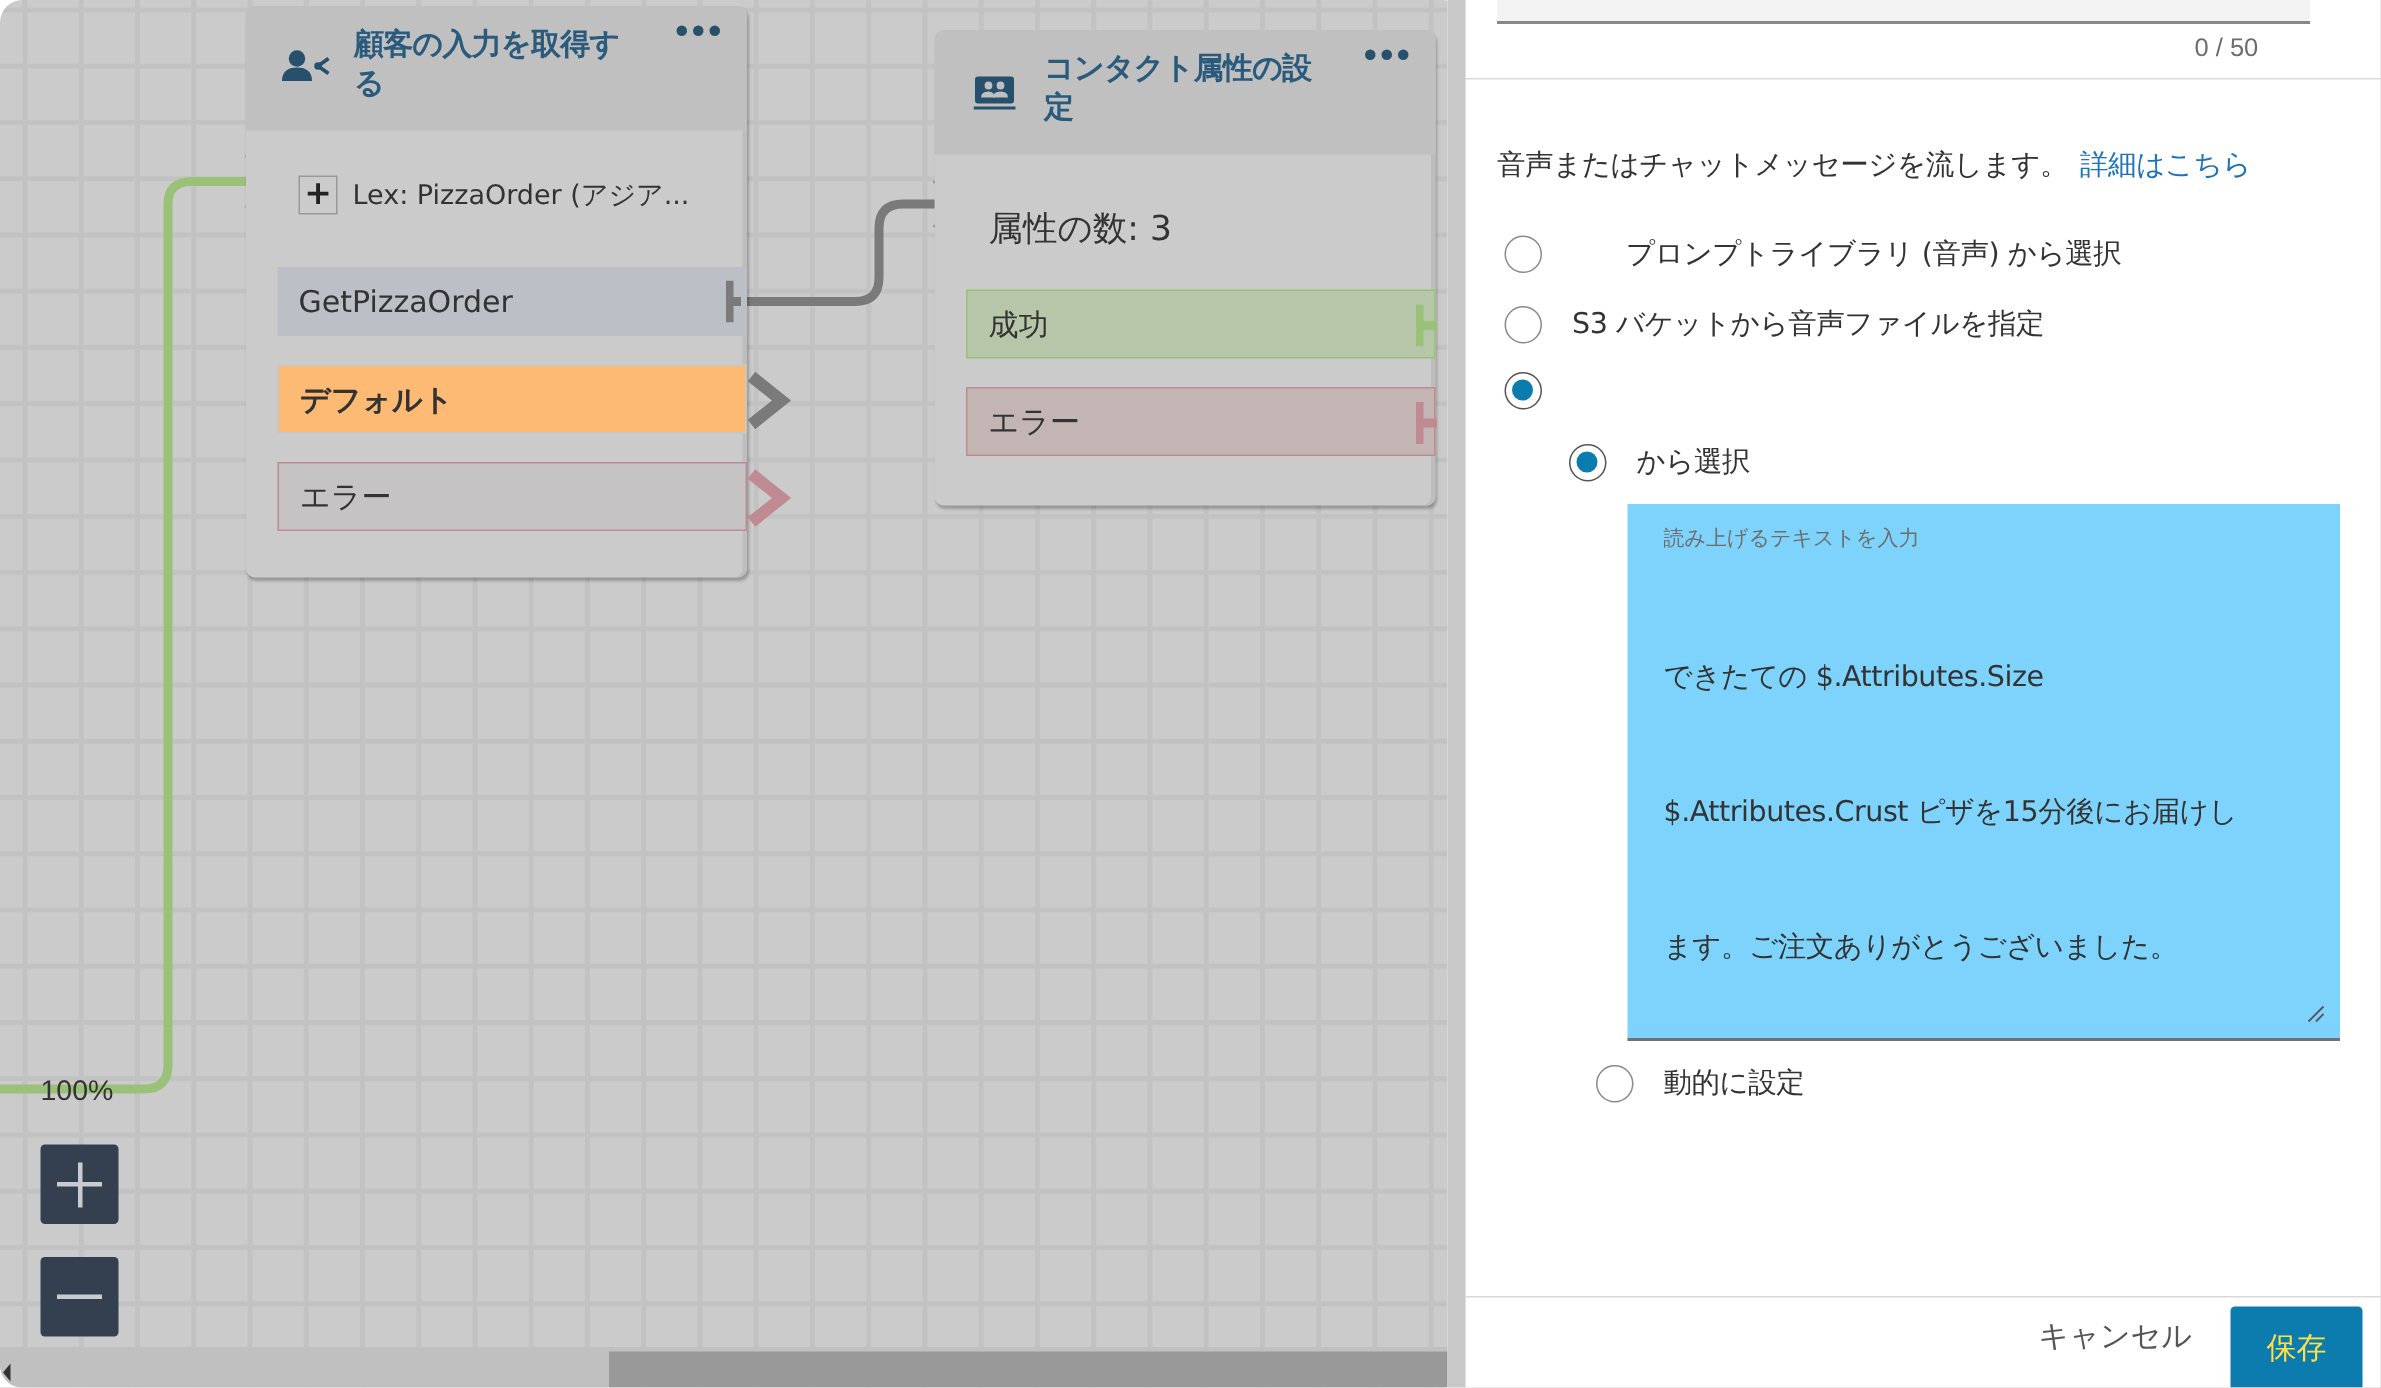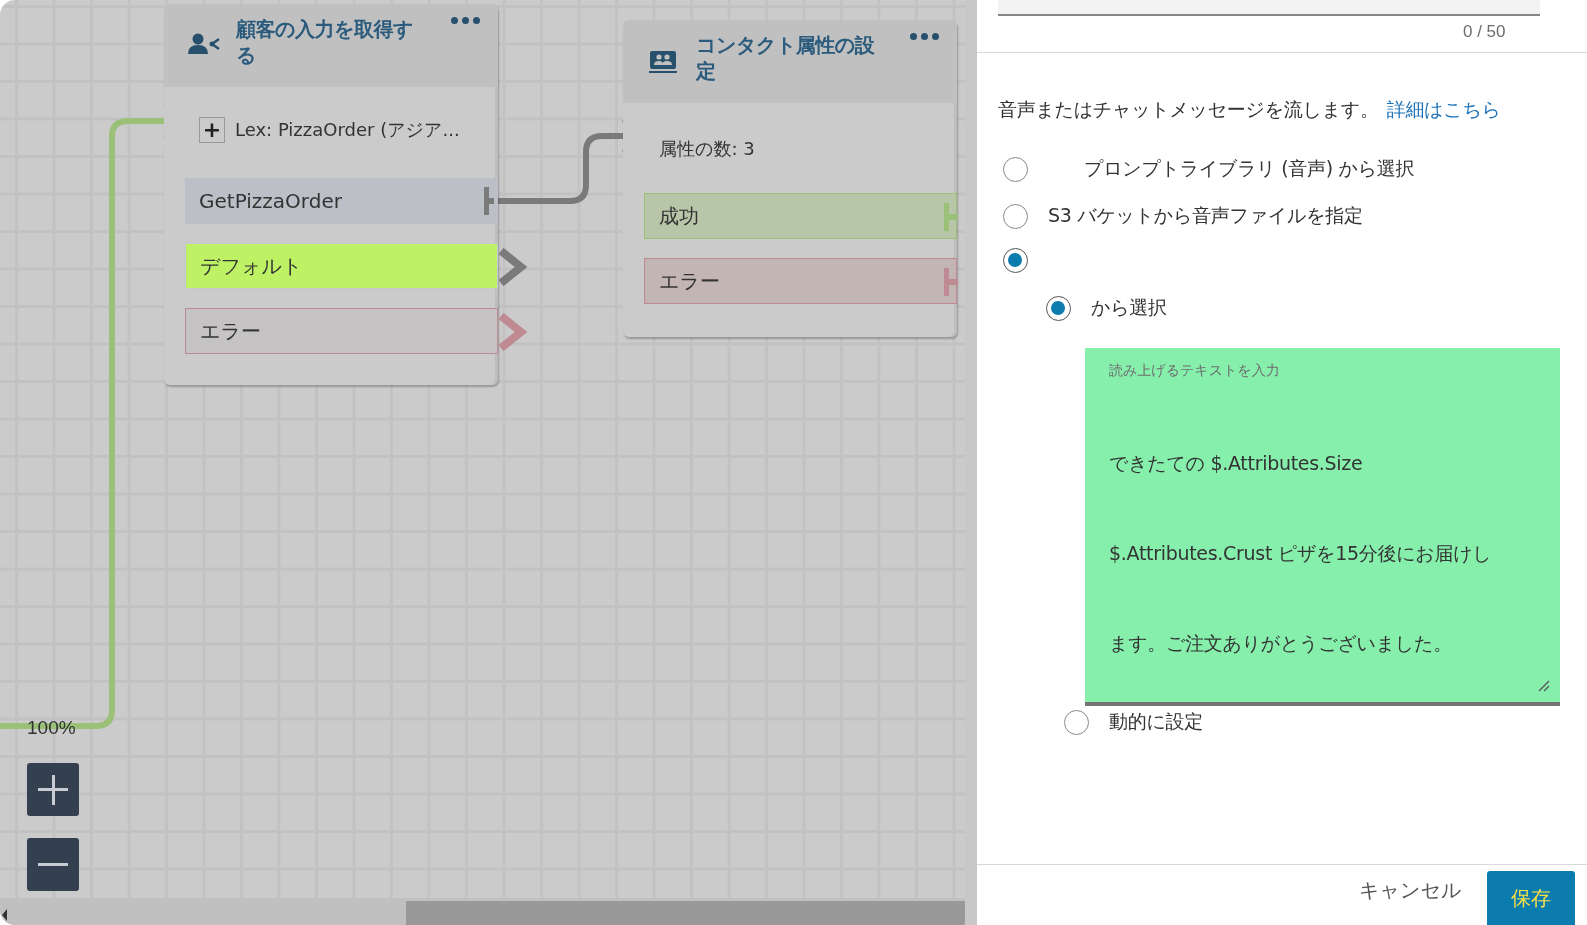--- a/index.html
+++ b/index.html
@@ -39,26 +39,26 @@
   .block-more span { width: 7px; height: 7px; border-radius: 50%; background: #27506d; display: block; }
 
   .lex-row { position: absolute; display: flex; align-items: center; gap: 10px; font-size: 18px; color: #333; font-family: "DejaVu Sans", sans-serif; }
   .plus-box { width: 26px; height: 26px; border: 1px solid #9a9a9a; display: flex; align-items: center; justify-content: center; font-size: 22px; color: #222; font-weight: bold; line-height: 1; }
 
   .branch {
     position: absolute; height: 46px; display: flex; align-items: center; padding-left: 14px;
     font-size: 20px; color: #333; font-family: "DejaVu Sans", sans-serif;
   }
   .branch.neutral { background: #bcc0c6; }
-  .branch.default { background: #bef264; border: 1px solid #c2c8cf; }
+  .branch.default { background: #fdba74; border: 1px solid #c2c8cf; font-weight: bold; }
   .branch.error { background: #c6c3c5; border: 1px solid #c08a92; }
   .branch.success { background: #b7c5a8; border: 1px solid #9bc178; }
   .branch.error2 { background: #c4b5b5; border: 1px solid #c08a92; }
 
-  .attr-count { position: absolute; font-size: 18px; color: #333; font-family: "DejaVu Sans", sans-serif; }
+  .attr-count { position: absolute; font-size: 23px; color: #333; font-family: "DejaVu Sans", sans-serif; }
 
   .zoom-label { position: absolute; left: 27px; top: 717px; font-size: 19px; color: #333; }
   .zoom-btn {
     position: absolute; left: 27px; width: 52px; height: 53px; background: #34404f; border-radius: 3px;
     display: flex; align-items: center; justify-content: center; cursor: pointer;
   }
   .zoom-btn .bar-h { position: absolute; width: 30px; height: 3px; background: #c8ccd2; }
   .zoom-btn .bar-v { position: absolute; width: 3px; height: 30px; background: #c8ccd2; }
 
   .h-scroll { position: absolute; left: 0; top: 898px; width: 977px; height: 27px; background: #c0c0c0; }
@@ -74,21 +74,21 @@
   .divider { position: absolute; left: -12px; right: 0; height: 1px; background: #d9d9d9; }
 
   .desc { position: absolute; left: 9px; top: 97px; font-size: 19px; color: #333; font-family: "DejaVu Sans", sans-serif; letter-spacing: -0.3px; }
   .desc a { color: #1d72b8; text-decoration: none; margin-left: 8px; cursor: pointer; }
 
   .radio-row { position: absolute; display: flex; align-items: center; cursor: pointer; font-size: 19px; color: #333; font-family: "DejaVu Sans", sans-serif; letter-spacing: -0.3px; }
   .radio { width: 25px; height: 25px; border-radius: 50%; border: 1.5px solid #8a8a8a; background: #fff; margin-right: 20px; position: relative; flex: none; }
   .radio.on::after { content: ""; position: absolute; left: 4px; top: 4px; width: 14px; height: 14px; border-radius: 50%; background: #0b7cad; }
   .radio.on { border-color: #555; }
 
-  .textarea-wrap { position: absolute; left: 96px; top: 348px; width: 475px; height: 358px; background: #86efac; border-bottom: 4px solid #737373; }
+  .textarea-wrap { position: absolute; left: 96px; top: 336px; width: 475px; height: 358px; background: #7dd3fc; border-bottom: 2px solid #737373; }
   .ta-label { position: absolute; left: 24px; top: 14px; font-size: 14px; color: #6d6d6d; font-family: "DejaVu Sans", sans-serif; }
   .ta-text { position: absolute; left: 24px; top: 40px; width: 440px; font-size: 19px; line-height: 30px; color: #333; font-family: "DejaVu Sans", sans-serif; letter-spacing: -0.3px; border: none; background: transparent; resize: none; white-space: pre-wrap; }
   .resize-handle { position: absolute; right: 10px; bottom: 10px; width: 12px; height: 12px; }
 
   .select-wrap { position: absolute; left: 52px; top: 751px; width: 519px; height: 82px; background: #f3f3f3; border-bottom: 2px solid #878787; cursor: pointer; }
   .sel-label { position: absolute; left: 24px; top: 15px; font-size: 14px; color: #6d6d6d; font-family: "DejaVu Sans", sans-serif; }
   .sel-value { position: absolute; left: 24px; top: 40px; font-size: 21px; color: #333; font-family: "DejaVu Sans", sans-serif; }
   .sel-caret { position: absolute; right: 25px; top: 36px; width: 0; height: 0; border-left: 9px solid transparent; border-right: 9px solid transparent; border-top: 9px solid #444; }
 
   .footer-cancel { position: absolute; left: 370px; top: 877px; font-size: 20px; color: #555; cursor: pointer; font-family: "DejaVu Sans", sans-serif; }

